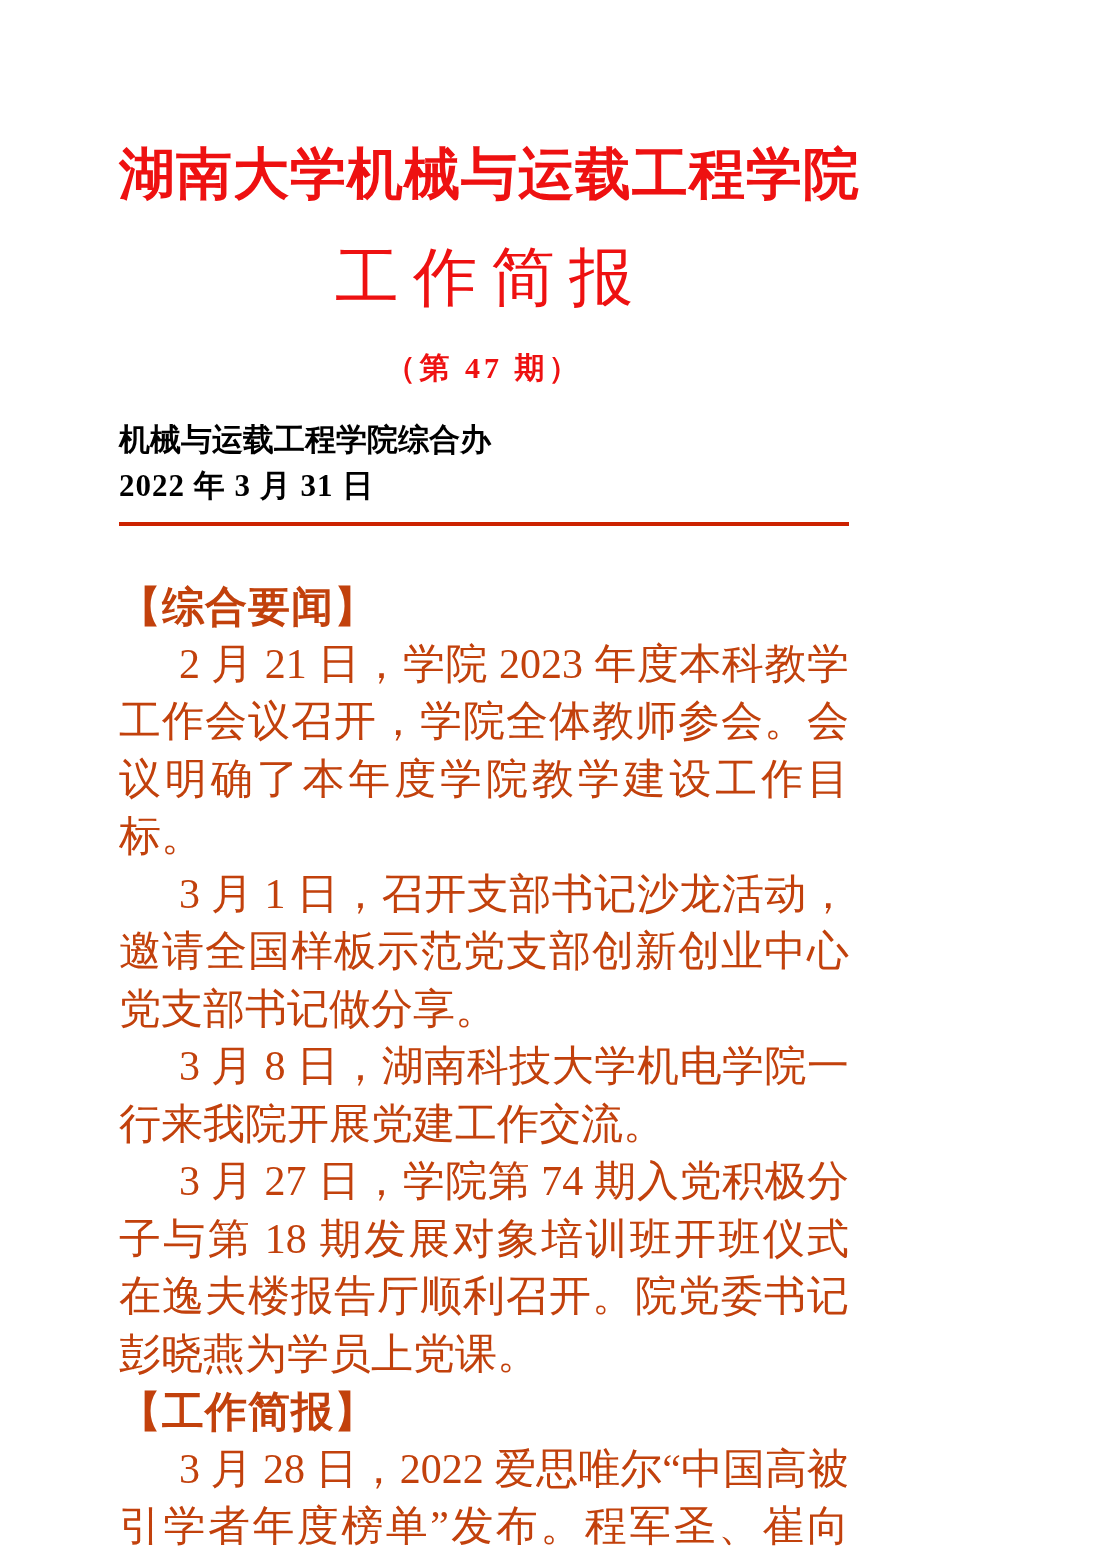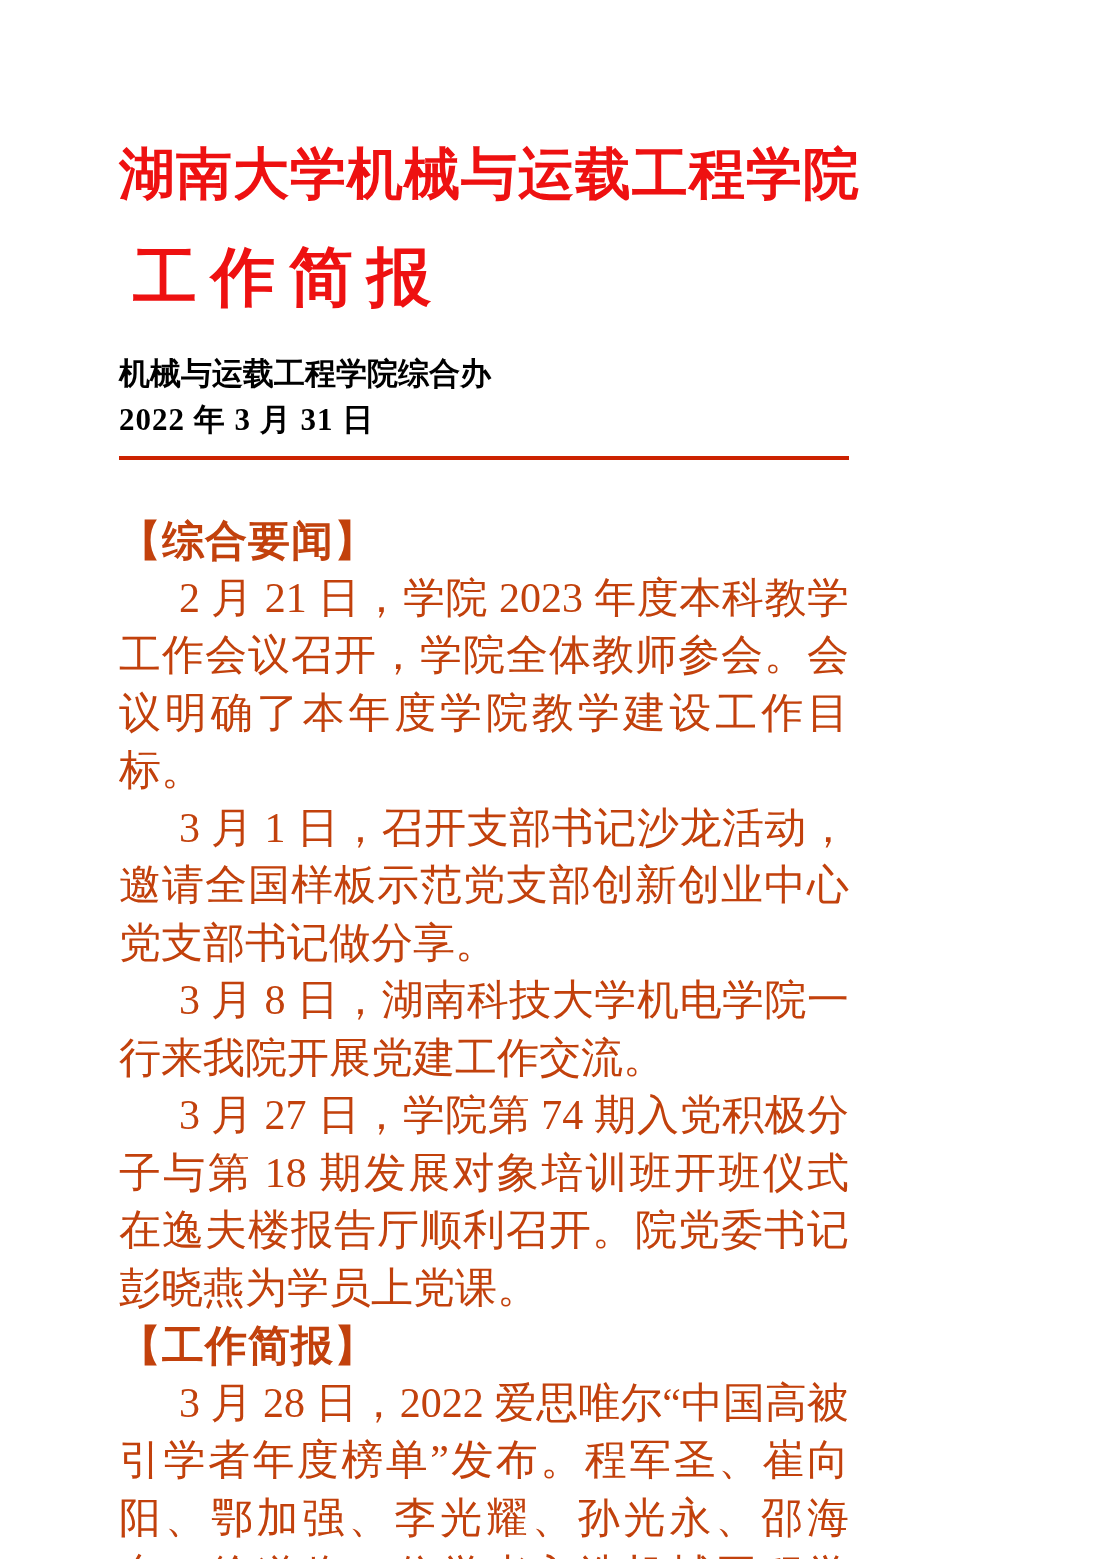--- a/index.html
+++ b/index.html
@@ -28,23 +28,24 @@
     text-align: center;
     font-size: 56px;
     line-height: 82px;
     font-weight: bold;
     letter-spacing: 1px;
     font-family: "Liberation Serif", "DejaVu Serif", serif;
     white-space: nowrap;
   }
   .bulletin-title {
     margin-top: 14px;
+    text-align: center;
     font-size: 64px;
     line-height: 98px;
-    font-weight: bold;
+    font-weight: normal;
     letter-spacing: 14px;
     text-indent: 14px; 
     font-family: "Liberation Serif", "DejaVu Serif", serif;
     white-space: nowrap;
   }
   .issue-line {
     margin-top: 16px;
     text-align: center;
     font-size: 30px;
     line-height: 50px;
@@ -97,20 +98,21 @@
 </style>
 </head>
 <body>
 
 <div class="page">
 
   <div class="org-title red-text">湖南大学机械与运载工程学院</div>
 
   <div class="bulletin-title red-text">工作简报</div>
 
+  <div class="issue-line red-text">（第 47 期）</div>
 
   <div class="publisher-row">
     <span class="publisher">机械与运载工程学院综合办</span>
     <span class="date">2022 年 3 月 31 日</span>
   </div>
 
   <div class="red-rule"></div>
 
   <div class="content">
 

